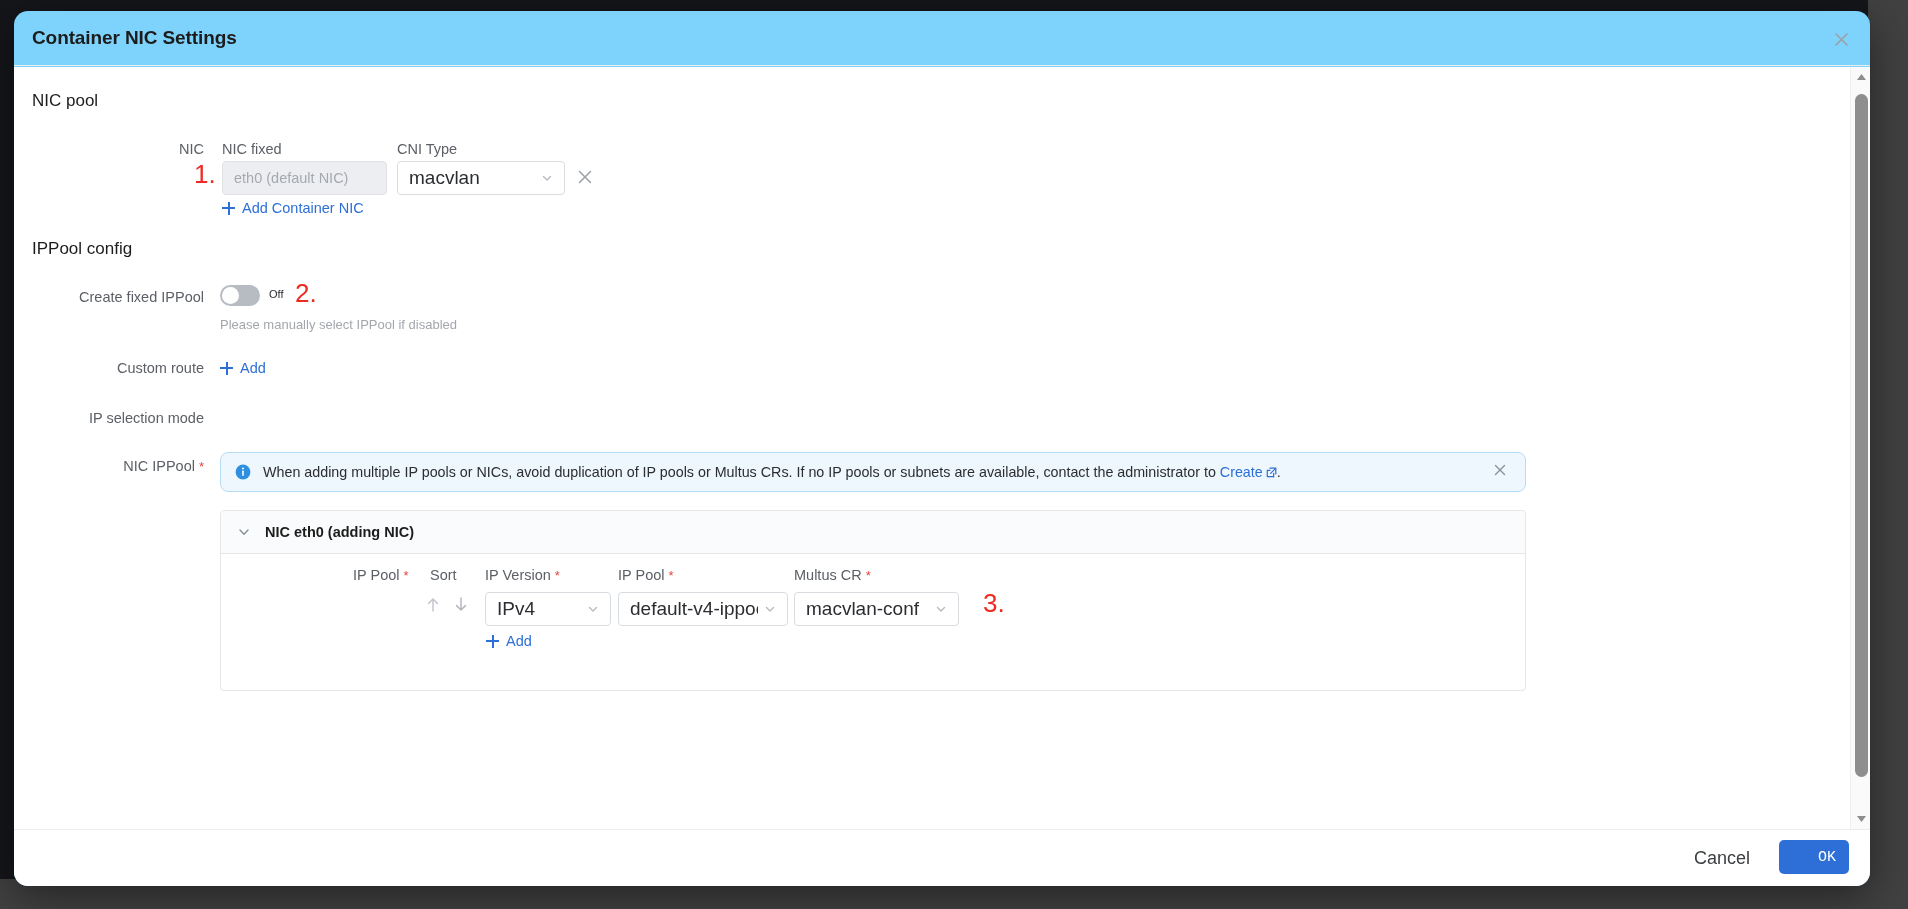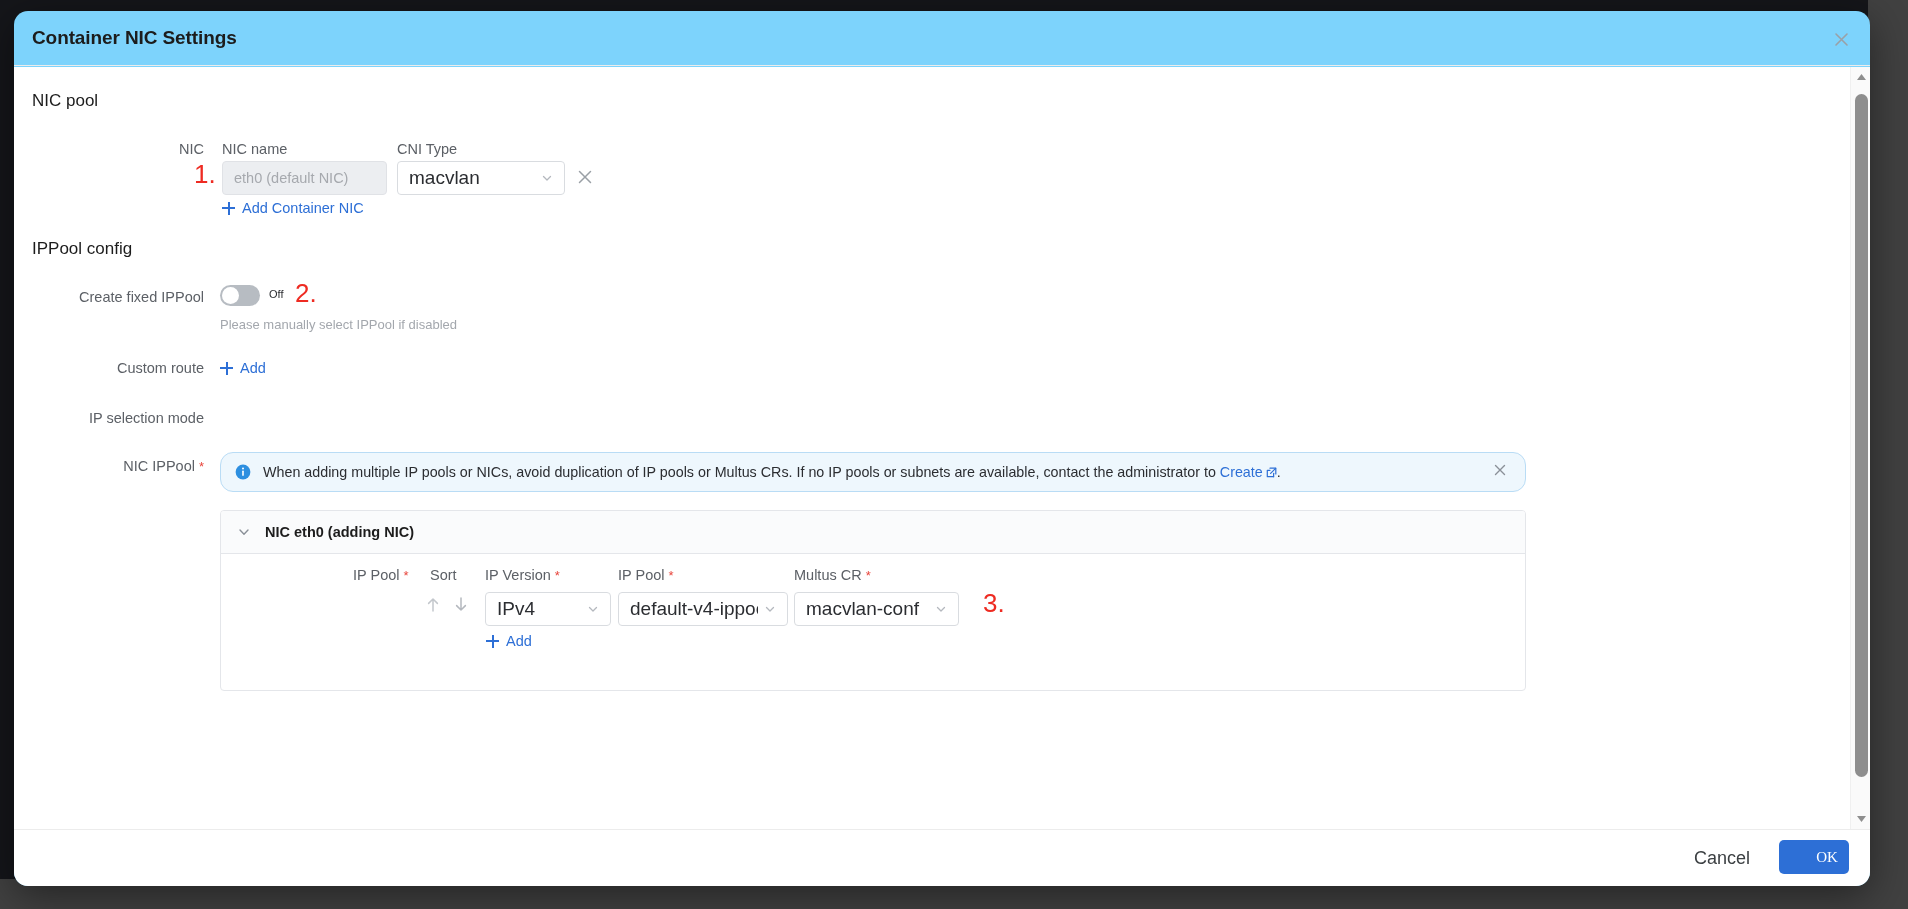--- a/index.html
+++ b/index.html
@@ -181,21 +181,21 @@
     position: absolute;
     font-size: 13px;
     color: #a3a7ad;
   }
 
   
   .info-banner {
     position: absolute;
     background: #eef7fd;
     border: 1px solid #b9dcf5;
-    border-radius: 13px;
+    border-radius: 8px;
     display: flex;
     align-items: center;
     padding: 0 14px;
   }
   .info-ico {
     width: 16px; height: 16px;
     flex: 0 0 auto;
     margin-right: 12px;
   }
   .banner-text {
@@ -279,21 +279,21 @@
   .btn-ok {
     position: absolute;
     right: 21px; top: 10px;
     width: 70px; height: 34px;
     background: #2d6fd6;
     color: #fff;
     border: none;
     border-radius: 5px;
     font-size: 15px;
     cursor: pointer;
-    font-family: Liberation Serif, serif;
+    font-family: Liberation Mono, monospace;
     padding-left: 32px;
   }
 
   
   .scrollbar {
     position: absolute;
     right: 0; top: 56px;
     width: 20px;
     height: 762px;
     background: #fafafa;
@@ -334,21 +334,21 @@
       </svg>
     </div>
   </div>
 
   <div class="dialog-body">
     <div class="body-inner">
 
       <div class="section-title" id="sec-nic">NIC pool</div>
 
       <div class="field-label" style="left:118px; top:74px; width:72px;">NIC</div>
-      <div class="col-label" style="left:208px; top:74px;">NIC name</div>
+      <div class="col-label" style="left:208px; top:74px;">NIC fixed</div>
       <div class="col-label" style="left:383px; top:74px;">CNI Type</div>
 
       <div class="annot" style="left:180px; top:92px;">1.</div>
 
       <input class="text-input" style="left: 208px; top: 94px; width: 165px;" disabled="" placeholder="eth0 (default NIC)">
 
       <div class="select" style="left:383px; top:94px; width:168px;">
         <span class="select-value">macvlan</span>
         <span class="chev">
           <svg width="12" height="12" viewBox="0 0 12 12">

